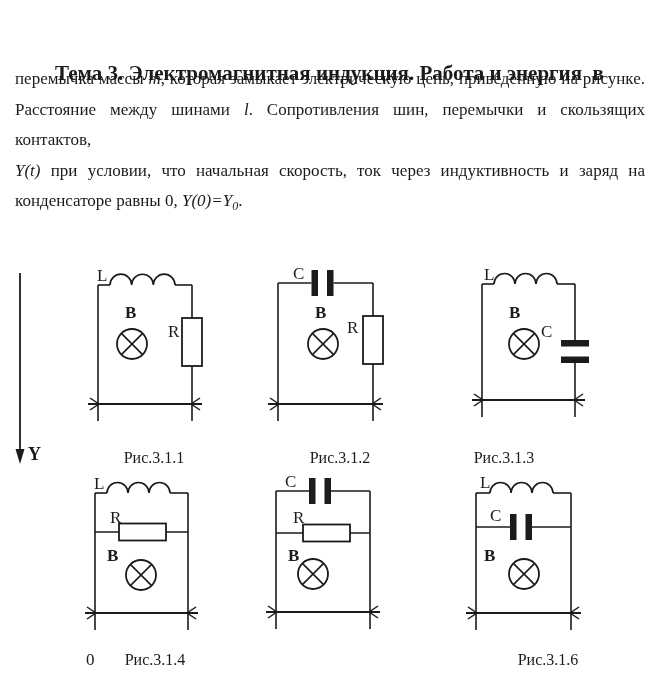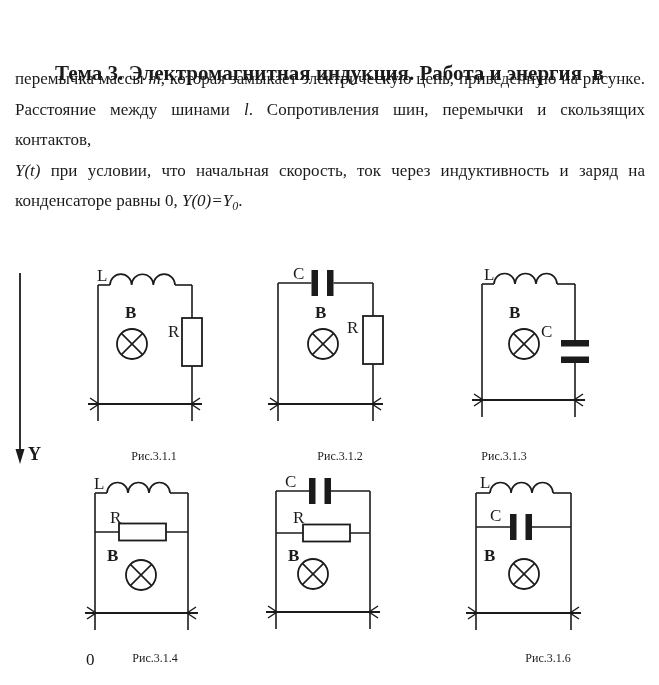--- a/index.html
+++ b/index.html
@@ -14,21 +14,21 @@
   .tline{font-size:17px;line-height:30.5px;white-space:normal;}
   .tline.just{text-align:justify;text-align-last:justify;}
   .tline.indent{text-indent:57px;}
   .s-b{font-weight:bold;}
   .s-i{font-style:italic;}
   .s-bi{font-weight:bold;font-style:italic;}
   .s-isub{font-style:italic;font-size:12px;vertical-align:-4px;}
 
   #figure-svg{position:absolute;left:0;top:0;}
 
-  .figlabel{position:absolute;font-size:12px;}
+  .figlabel{position:absolute;font-size:16px;}
   .cap{transform:translateX(-50%);white-space:nowrap;}
   .cap1{left:154px;top:449px;}
   .cap2{left:328px;top:449px;margin-left:12px;}
   .cap3{left:504px;top:449px;}
   .cap4{left:155px;top:651px;}
   .cap5{left:346px;top:651px;margin-top:48px;}
   .cap6{left:548px;top:651px;}
   .ylab{left:28px;top:444px;font-weight:bold;font-size:18px;}
   .zerolab{left:86px;top:650px;font-size:17px;}
 </style>

